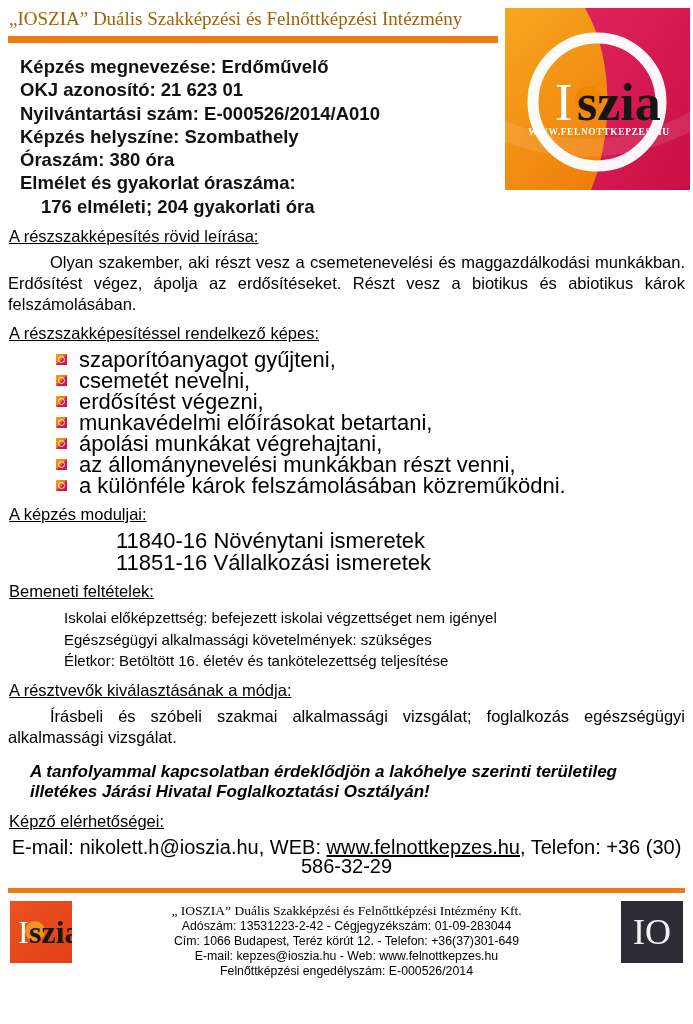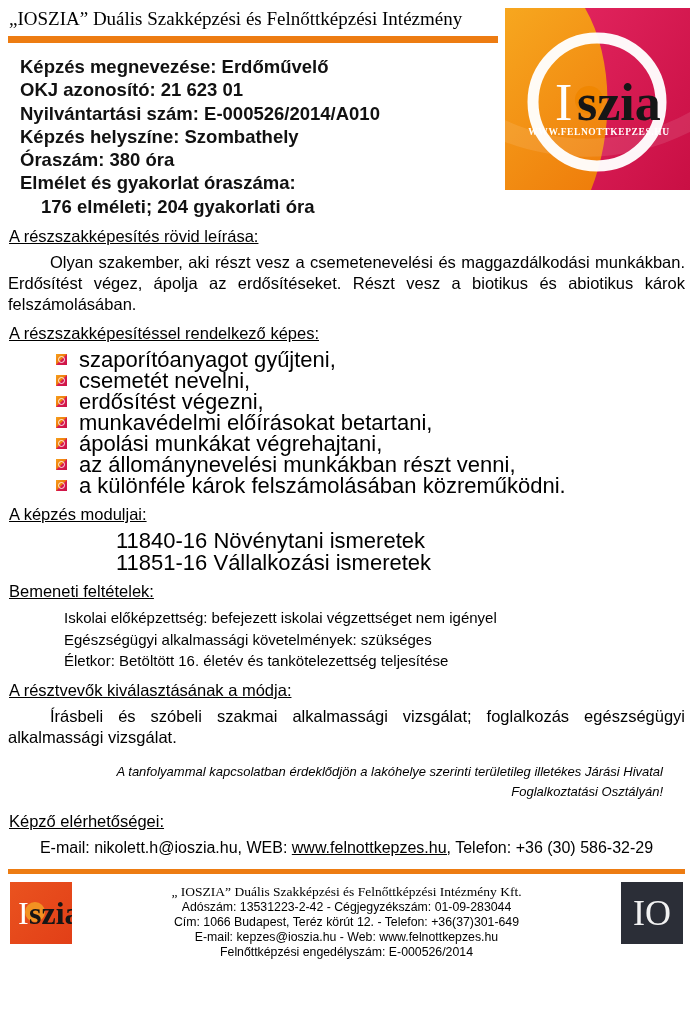--- a/index.html
+++ b/index.html
@@ -1,20 +1,20 @@
 <!DOCTYPE html>
 <html lang="hu"><head>
 <meta charset="utf-8">
 <style>
   * { margin:0; padding:0; box-sizing:border-box; }
   html,body { width:693px; height:1024px; background:#ffffff; overflow:hidden; }
   body { font-family:"Liberation Sans", sans-serif; color:#000; position:relative; }
   .doc { padding:6px 8px 0 8px; position:relative; width:693px; height:1024px; }
 
-  .doc-title { font-family:"Liberation Serif", serif; font-size:19px; line-height:22px; margin:2px 0 6px 1px; color:#000000; }
+  .doc-title { font-family:"Liberation Serif", serif; font-size:19px; line-height:22px; margin:2px 0 6px 1px; color:#a16207; }
   .rule1 { width:490px; height:7px; background:#ed7c12; }
   .rule2 { width:677px; height:5px; background:#ed7c12; margin-top:12px; }
 
   .logo-main { position:absolute; top:8px; left:505px; width:185px; height:182px; }
 
   .info { margin:12px 0 0 12px; font-weight:bold; font-size:18.5px; line-height:23.3px; color:#111; }
   .info .indent { padding-left:21px; }
 
   .section-h { font-size:16.5px; line-height:20px; text-decoration:underline; margin:8px 0 0 1px; }
   .par { margin:6px 0 0 0; font-size:16.5px; line-height:21px; text-align:justify; text-indent:42px; }
@@ -22,23 +22,23 @@
   ul.bullets { list-style:none; margin:6px 0 0 48px; }
   ul.bullets li { font-size:22px; line-height:21px; display:flex; align-items:center; }
   .bullet-icon { display:inline-block; width:11px; height:11px; margin-right:12px; flex:0 0 11px;
     background:linear-gradient(135deg,#f6a11c 0%,#ee7b0e 47%,#d81a4e 53%,#cb1446 100%); position:relative; }
   .bullet-icon::after { content:""; position:absolute; left:2px; top:2px; right:2px; bottom:2px;
     border:1.5px solid rgba(255,255,255,.85); border-radius:50%; }
 
   .plain-modules { margin:6px 0 0 108px; font-size:22px; line-height:21.5px; }
   .plain-entry   { margin:6px 0 8px 56px;  font-size:15px; line-height:21.5px; }
 
-  .notice { margin:14px 22px 0 22px; font-size:13px; line-height:20.5px; font-weight:normal; font-style:italic; text-align:right; }
+  .notice { margin:14px 22px 0 22px; font-size:17px; line-height:20.5px; font-weight:bold; font-style:italic; text-align:left; }
 
-  .contact-line { margin:7px 0 0 0; font-size:16px; line-height:19px; text-align:center; }
+  .contact-line { margin:7px 0 0 0; font-size:20px; line-height:19px; text-align:center; }
   .contact-line .ul { text-decoration:underline; }
 
   footer { display:flex; align-items:flex-start; padding:8px 2px 0 2px; }
   .f-logo-left, .f-logo-right { width:62px; height:62px; flex:0 0 62px; }
   .f-center { flex:1; text-align:center; padding-top:2px; }
   .f-company { font-family:"Liberation Serif", serif; font-size:13.5px; line-height:16px; }
   .f-line { font-size:12.3px; line-height:15px; }
 </style>
 </head>
 <body>

